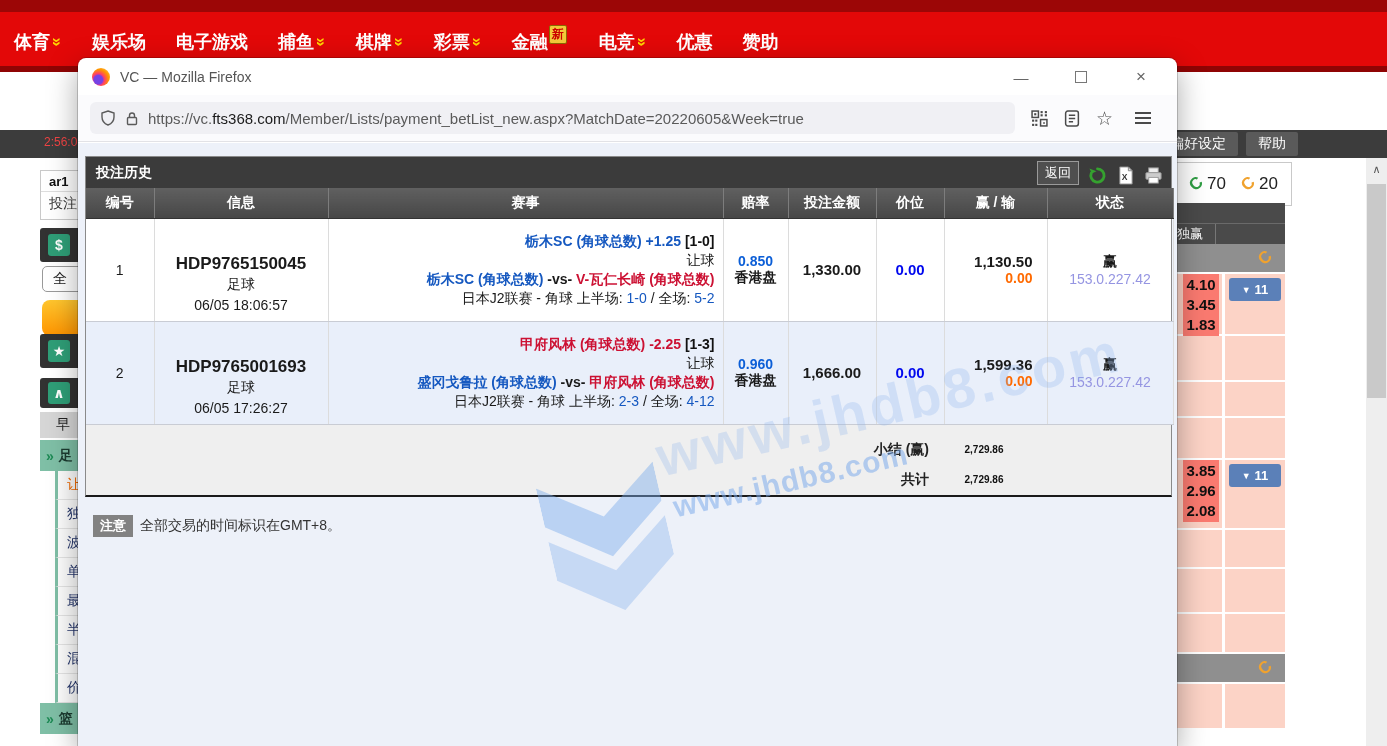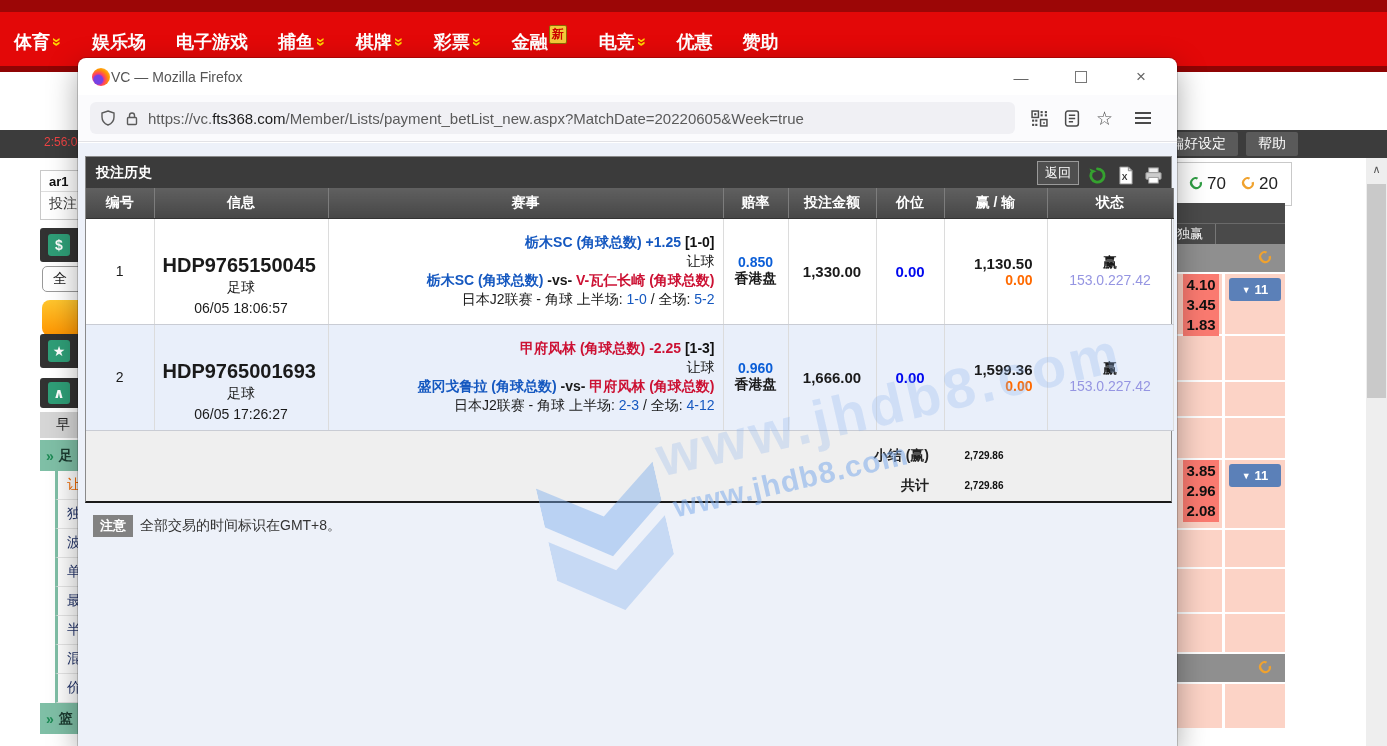--- a/index.html
+++ b/index.html
@@ -70,21 +70,21 @@
   .g1 { width:102px; } .g2 { width:60px; }
   .red-block { position:absolute; right:3px; top:0; width:36px; background:#fa7a70; text-align:center;
     font-weight:bold; color:#111; font-size:15px; line-height:20px; padding:1px 0; }
   .odds-btn { position:absolute; left:4px; top:4px; width:52px; height:23px; background:#5b80b8; border-radius:3px;
     color:#fff; font-size:13px; font-weight:bold; display:flex; align-items:center; justify-content:center; gap:4px; cursor:pointer; }
   .odds-btn .tri { font-size:9px; }
 
   
   #fx-window { left:78px; top:58px; width:1099px; height:688px; background:#fff; z-index:10;
     border-radius:8px 8px 0 0; box-shadow:0 0 0 1px rgba(0,0,0,.18), 0 10px 30px rgba(0,0,0,.35); }
-  #fx-titlebar { height:37px; display:flex; align-items:center; padding-left:14px; gap:1px; }
+  #fx-titlebar { height:37px; display:flex; align-items:center; padding-left:14px; gap:10px; }
   #fx-logo { width:18px; height:18px; border-radius:50%;
     background:radial-gradient(circle at 35% 65%, #7542e5 0 26%, #ff3b6b 36%, #ff9500 62%, #ffd567 100%); }
   #fx-title { color:#555; font-size:14px; }
   .win-ctl { position:absolute; top:6px; width:30px; height:26px; color:#666; font-size:15px;
     display:flex; align-items:center; justify-content:center; cursor:pointer; }
   #btn-min { left:928px; } #btn-max { left:988px; } #btn-close { left:1048px; font-size:17px; }
   #max-box { width:12px; height:12px; border:1px solid #777; display:inline-block; }
 
   #fx-toolbar { height:47px; background:#fbfbfd; border-bottom:1px solid #e2e2e6; display:flex; align-items:center; padding-left:12px; }
   #url-field { width:925px; height:32px; background:#f0f0f4; border-radius:6px; display:flex; align-items:center;
@@ -107,21 +107,21 @@
   .tool-svg { width:19px; height:19px; display:block; cursor:pointer; }
 
   table#bet-table { width:100%; border-collapse:collapse; table-layout:fixed; font-size:14px; color:#1a1a1a; }
   #bet-table th { background:linear-gradient(#606060,#474747); color:#fff; font-weight:bold; height:30px;
     border-right:1px solid #7d7d7d; border-bottom:1px solid #333; }
   #bet-table td { border-right:1px solid #dcdcdc; border-bottom:1px solid #c9ccd4; padding:5px 8px; vertical-align:middle; }
   #bet-table tr.alt td { background:#e9effa; }
   .col-no{width:68px;} .col-info{width:174px;} .col-match{width:395px;} .col-odds{width:65px;}
   .col-amt{width:88px;} .col-price{width:68px;} .col-wl{width:103px;} .col-st{width:126px;}
   td.c-center { text-align:center; }
-  .info-ref { font-weight:bold; font-size:20px; text-align:left;margin-top:30px; }
+  .info-ref { font-weight:bold; font-size:17px; text-align:center;margin-top:30px; }
   .info-line { text-align:center; line-height:21px; }
   td.match-cell { text-align:right; line-height:19px; padding-right:10px; }
   .c-blue { color:#1558c0; } .c-red { color:#cc1133; }
   .bold { font-weight:bold; }
   .score { font-weight:bold; color:#111; }
   .sc-num { color:#1558c0; }
   .odds-val { color:#0b5ed7; font-weight:bold; text-align:center; }
   .odds-type { font-weight:bold; text-align:center; }
   .price-val { color:#0008ee; font-weight:bold; text-align:center; font-size:15px; }
   .amt-val { font-weight:bold; text-align:center; font-size:15px; }

